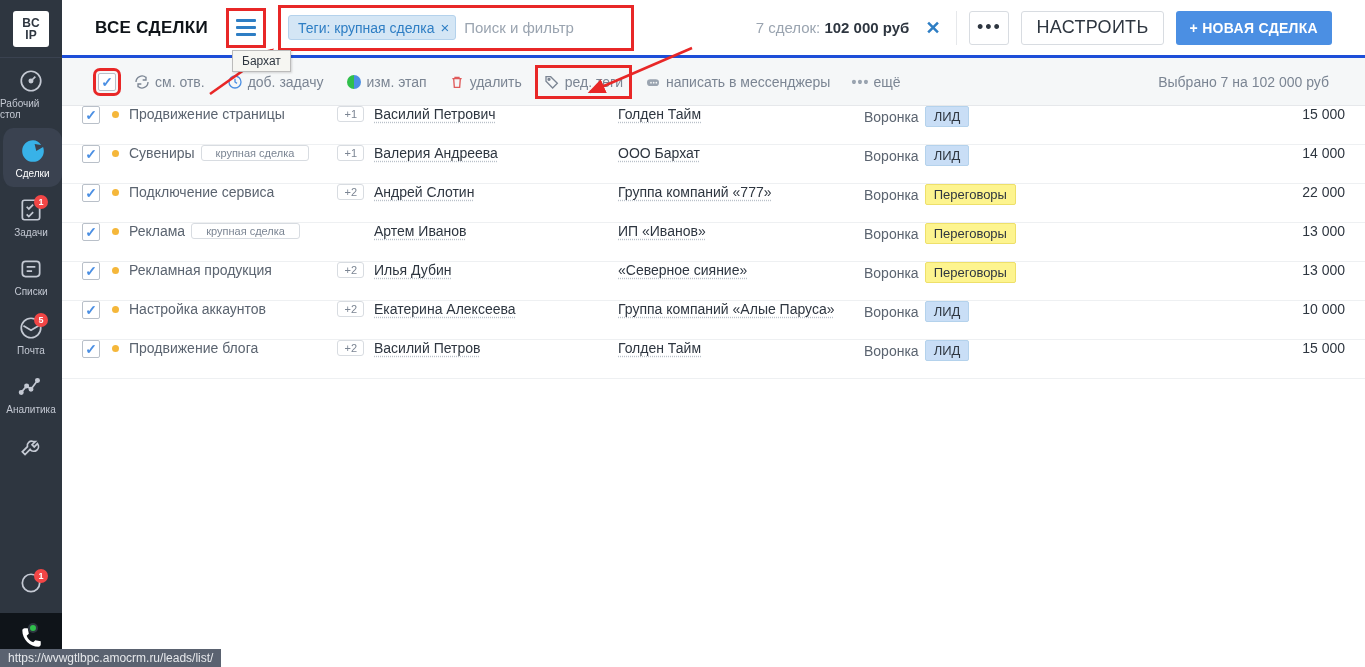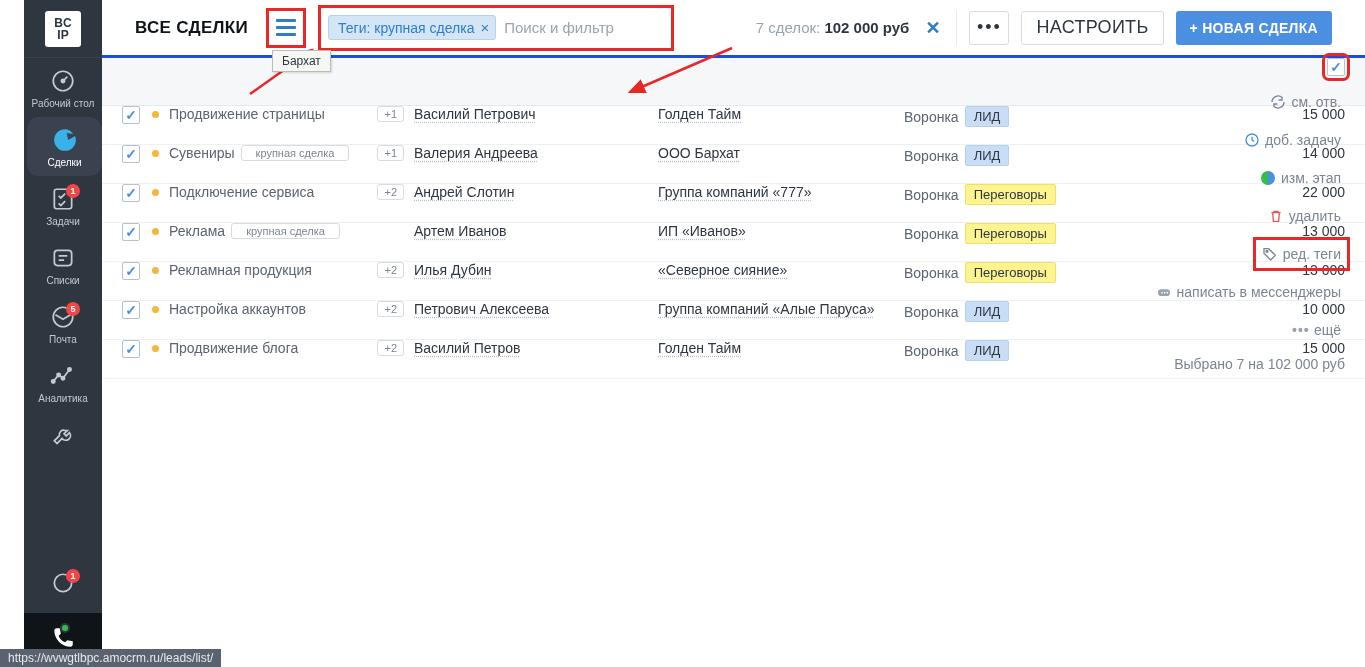--- a/index.html
+++ b/index.html
@@ -1,21 +1,21 @@
 <!DOCTYPE html>
 <html><head>
 <meta charset="utf-8">
 <style>
 * { margin: 0; padding: 0; box-sizing: border-box; }
 body { font-family: -apple-system, BlinkMacSystemFont, "Segoe UI", Arial, sans-serif; font-size: 14px; color: #2e3640; background: #fff; overflow: hidden; }
 
 .app { display: flex; height: 100vh; }
 
 
-.sidebar { width: 78px; background: #2e3640; display: flex; flex-direction: column; align-items: stretch; color: #9198a5; flex-shrink: 0; margin-left: 24px; }
+.sidebar { width: 62px; background: #2e3640; display: flex; flex-direction: column; align-items: stretch; color: #9198a5; flex-shrink: 0; }
 .sidebar-logo { height: 58px; display: flex; align-items: center; justify-content: center; background: #2e3640; border-bottom: 1px solid #3a4250; }
 .logo-box { width: 36px; height: 36px; background: #fff; border-radius: 3px; display: flex; flex-direction: column; align-items: center; justify-content: center; font-weight: 700; font-size: 12px; line-height: 1; color: #2e3640; }
 .sidebar-item { display: flex; flex-direction: column; align-items: center; padding: 10px 0 8px; font-size: 10px; color: #c4c9d3; cursor: pointer; position: relative; }
 .sidebar-item.active { background: #3a4250; color: #fff; border-left: 3px solid #2e3640; border-radius: 13px; }
 .sidebar-item .icn { width: 26px; height: 26px; display: flex; align-items: center; justify-content: center; margin-bottom: 4px; position: relative; }
 .sidebar-item .icn svg { width: 26px; height: 26px; }
 .badge-red { position: absolute; top: -2px; right: -4px; background: #f24646; color: #fff; border-radius: 50%; width: 14px; height: 14px; font-size: 9px; display: flex; align-items: center; justify-content: center; font-weight: 700; }
 .sidebar-spacer { flex: 1; }
 .sidebar-item.no-label { padding: 12px 0; }
 .phone-dot { position: absolute; top: -2px; right: 6px; width: 10px; height: 10px; border-radius: 50%; background: #2fbf4b; border: 2px solid #2e3640; }
@@ -45,21 +45,21 @@
 .summary b { color: #2e3640; font-weight: 600; }
 .close-x { color: #2e7ec4; font-size: 18px; font-weight: 700; cursor: pointer; padding: 0 4px; }
 .dots-btn { border: 1px solid #d8dce1; background: #fff; border-radius: 3px; width: 40px; height: 34px; display: flex; align-items: center; justify-content: center; cursor: pointer; font-size: 18px; letter-spacing: 2px; color: #2e3640; }
 .btn-outline { border: 1px solid #d8dce1; background: #fff; border-radius: 3px; height: 34px; padding: 0 14px; font-size: 18px; cursor: pointer; color: #2e3640; letter-spacing: 0.3px; }
 .btn-primary { border: none; background: #4b8fe3; color: #fff; border-radius: 3px; height: 34px; padding: 0 14px; font-size: 14px; font-weight: 600; cursor: pointer; letter-spacing: 0.3px; }
 
 
 .arrow { position: absolute; z-index: 20; }
 
 
-.toolbar { height: 48px; background: #f5f7f8; border-bottom: 1px solid #e6e8eb; display: flex; align-items: flex-end; padding: 0 20px; gap: 14px; position: relative; flex-direction: column; }
+.toolbar { height: 48px; background: #f5f7f8; border-bottom: 1px solid #e6e8eb; display: flex; align-items: center; padding: 0 36px; gap: 14px; position: relative; }
 .chk-all { width: 18px; height: 18px; border: 1px solid #b9c0c9; background: #fff; display: flex; align-items: center; justify-content: center; cursor: pointer; border-radius: 2px; }
 .chk-all::after { content: "✓"; color: #4b8fe3; font-size: 14px; font-weight: 700; }
 .tool-btn { display: flex; align-items: center; gap: 5px; color: #7b8593; cursor: pointer; font-size: 14px; padding: 4px 4px; }
 .tool-btn .ti { width: 16px; height: 16px; display: inline-flex; align-items: center; justify-content: center; }
 .tool-btn.tags { color: #7b8593; }
 .pie { width: 14px; height: 14px; border-radius: 50%; background: conic-gradient(#4b8fe3 0 50%, #2fbf4b 50% 100%); }
 .toolbar-right { margin-left: auto; color: #7b8593; font-size: 14px; }
 
 
 .deals { flex: 1; overflow: auto; }
@@ -369,21 +369,21 @@
           </span>
           <span class="col-price">13 000</span>
         </div>
         <div class="row">
           <span class="chk"></span>
           <span class="col-name">
             <span class="dot"></span>
             <span class="deal-name">Настройка аккаунтов</span>
             <span class="plus-pill">+2</span>
           </span>
-          <span class="col-contact"><span class="link">Петрович Алексеева</span></span>
+          <span class="col-contact"><span class="link">Екатерина Алексеева</span></span>
           <span class="col-company"><span class="link">Группа компаний «Алые Паруса»</span></span>
           <span class="col-stage">
             <span class="funnel-lbl">Воронка</span>
             <span class="stage-lead">ЛИД</span>
           </span>
           <span class="col-price">10 000</span>
         </div>
         <div class="row">
           <span class="chk"></span>
           <span class="col-name">

